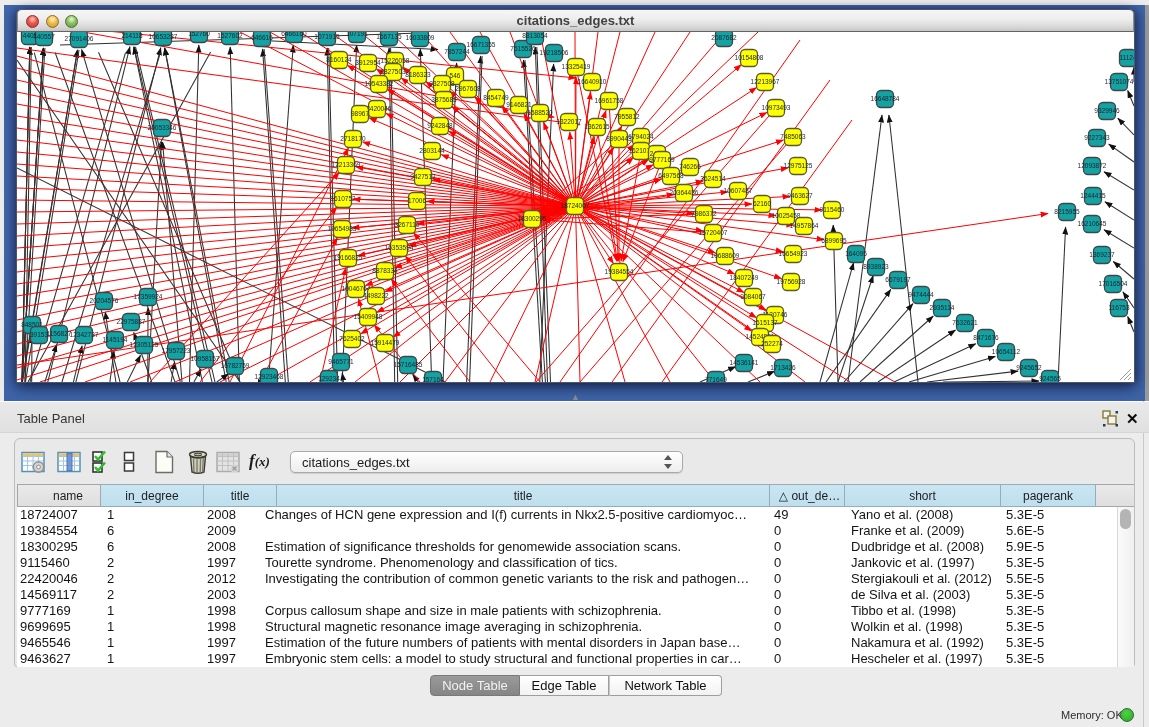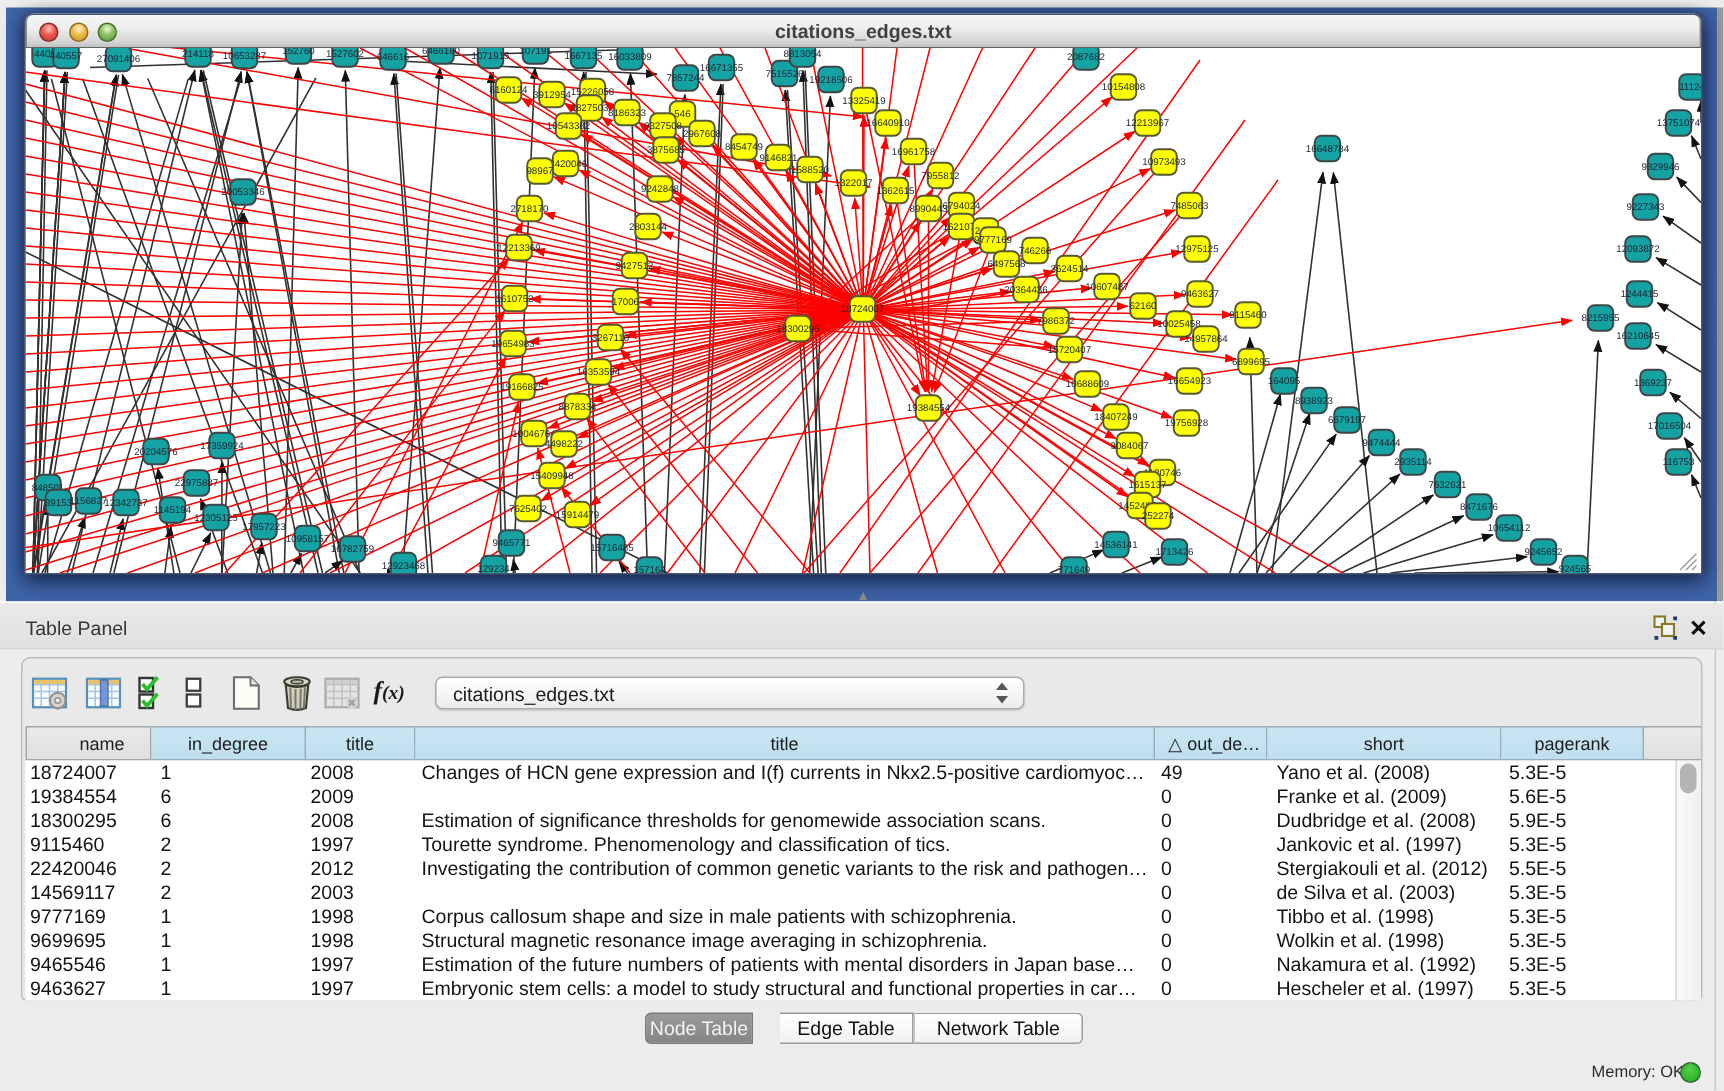--- a/index.html
+++ b/index.html
@@ -25,26 +25,26 @@
 #container{left:14px;top:438px;width:1121px;height:229px;background:#e9e9e9;border:1px solid #bdbdbd;border-radius:6px 6px 3px 3px}
 .hdr{position:absolute;top:484px;height:23px;font-size:12px;color:#1d1d1d;text-align:center;line-height:23px;
  background:linear-gradient(180deg,#cae5f2,#bedfee);border:1px solid #97acb7;border-left:none}
 #h1{left:17px;width:84px;background:linear-gradient(180deg,#e9e9e9,#dfdfdf);border:1px solid #a6a6a6;text-indent:18px}
 #h2{left:101px;width:103px}#h3{left:204px;width:73px}#h4{left:277px;width:493px}
 #h5{left:770px;width:75px;text-align:center;padding-left:5px}#h6{left:845px;width:156px}#h7{left:1001px;width:95px}
 #h8{left:1096px;top:484px;width:38px;height:23px;background:linear-gradient(180deg,#e9e9e9,#dfdfdf);border-top:1px solid #a6a6a6;border-bottom:1px solid #a6a6a6}
 #tbody{left:17px;top:507px;width:1100px;height:160px;background:#fff;overflow:hidden}
 .trow{position:absolute;left:0;width:1100px;height:16px;font-size:13px;color:#141414;white-space:nowrap}
 .trow span{position:absolute;top:0;line-height:16px}
-.c1{left:3px}.c2{left:90px}.c3{left:190px}.c4{left:264px;width:492px;overflow:hidden}.c5{left:757px}.c6{left:834px}.c7{left:989px}
+.c1{left:3px}.c2{left:90px}.c3{left:190px}.c4{left:248px;width:492px;overflow:hidden}.c5{left:757px}.c6{left:834px}.c7{left:989px}
 #sbar{left:1117px;top:507px;width:17px;height:160px;background:linear-gradient(90deg,#fafafa,#f0f0f0);border-left:1px solid #d9d9d9}
 #thumb{left:1120px;top:509px;width:11px;height:20px;border-radius:6px;background:#b4b4b4}
 #tabs{left:430px;top:675px;height:21px;font-size:13px}
 .tab{position:absolute;top:0;height:21px;line-height:20px;text-align:center}
-#tab1{left:0;width:72px;background:linear-gradient(180deg,#9a9a9a,#858585);color:#f2f2f2;border:1px solid #787878;border-radius:4px 0 0 4px}
+#tab1{left:0;width:90px;background:linear-gradient(180deg,#9a9a9a,#858585);color:#f2f2f2;border:1px solid #787878;border-radius:4px 0 0 4px}
 #tab2{left:90px;width:89px;background:linear-gradient(180deg,#ffffff,#f2f2f2);color:#101010;border:1px solid #9e9e9e;border-left:none}
 #tab3{left:179px;width:113px;background:linear-gradient(180deg,#ffffff,#f2f2f2);color:#101010;border:1px solid #9e9e9e;border-left:1px solid #c4c4c4;border-radius:0 4px 4px 0}
 #mem{left:1061px;top:709px;font-size:11px;color:#2c2c2c}
 #memdot{left:1120px;top:708px;width:14px;height:14px;border-radius:50%;background:radial-gradient(circle at 45% 35%,#55cf45,#2cb52c 75%);border:1.5px solid #336633}
 .ticon{position:absolute;top:450px}
 </style></head>
 <body>
 <div id="stage">
 <div class="abs" id="blue"></div>
 <div class="abs" id="rgray"></div>

